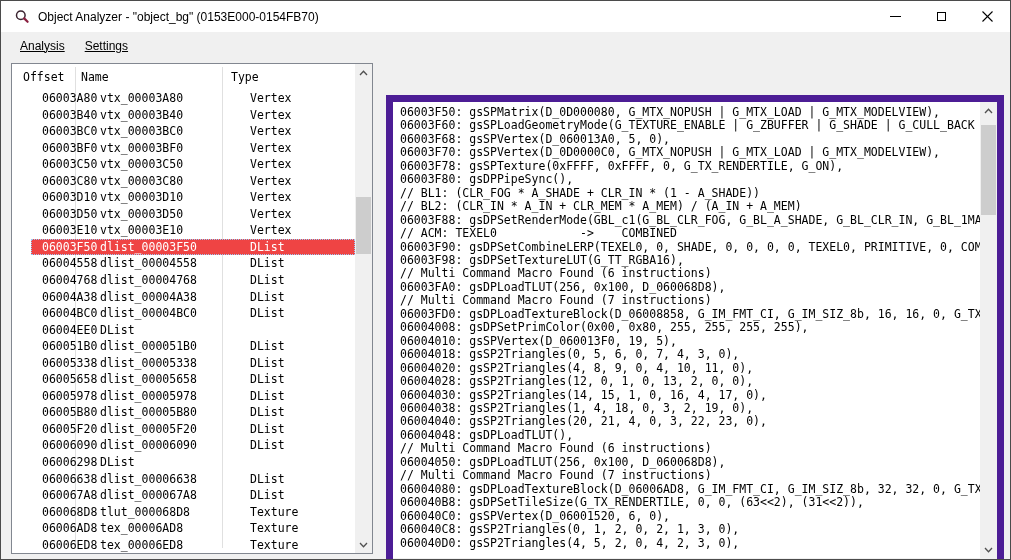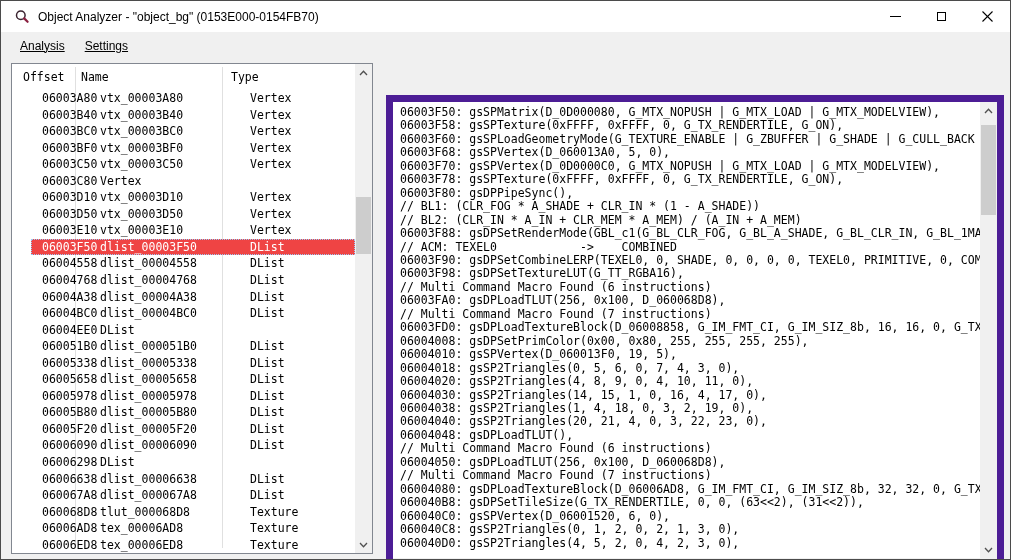--- a/index.html
+++ b/index.html
@@ -127,21 +127,21 @@
       <span>Type</span>
     </div>
     <div class="hdr-sep" style="left:63px;"></div>
     <div class="hdr-sep" style="left:210px;"></div>
     <div class="lp-rows">
         <div class="trow"><span>06003A80</span><span>vtx_00003A80</span><span>Vertex</span></div>
         <div class="trow"><span>06003B40</span><span>vtx_00003B40</span><span>Vertex</span></div>
         <div class="trow"><span>06003BC0</span><span>vtx_00003BC0</span><span>Vertex</span></div>
         <div class="trow"><span>06003BF0</span><span>vtx_00003BF0</span><span>Vertex</span></div>
         <div class="trow"><span>06003C50</span><span>vtx_00003C50</span><span>Vertex</span></div>
-        <div class="trow"><span>06003C80</span><span>Vertex</span></div>
+        <div class="trow"><span>06003C80</span><span>vtx_00003C80</span><span>Vertex</span></div>
         <div class="trow"><span>06003D10</span><span>vtx_00003D10</span><span>Vertex</span></div>
         <div class="trow"><span>06003D50</span><span>vtx_00003D50</span><span>Vertex</span></div>
         <div class="trow"><span>06003E10</span><span>vtx_00003E10</span><span>Vertex</span></div>
         <div class="trow selected"><span>06003F50</span><span>dlist_00003F50</span><span>DList</span></div>
         <div class="trow"><span>06004558</span><span>dlist_00004558</span><span>DList</span></div>
         <div class="trow"><span>06004768</span><span>dlist_00004768</span><span>DList</span></div>
         <div class="trow"><span>06004A38</span><span>dlist_00004A38</span><span>DList</span></div>
         <div class="trow"><span>06004BC0</span><span>dlist_00004BC0</span><span>DList</span></div>
         <div class="trow"><span>06004EE0</span><span>DList</span></div>
         <div class="trow"><span>060051B0</span><span>dlist_000051B0</span><span>DList</span></div>
@@ -169,40 +169,40 @@
         <svg width="9" height="6" viewBox="0 0 9 6">
             <polyline points="1,1 4.5,4.7 8,1" fill="none" stroke="#505050" stroke-width="1.3"></polyline>
           </svg>
       </div>
     </div>
   </div>
 
   <div class="right-panel">
     <div class="code-area">
         <div class="code-line">06003F50: gsSPMatrix(D_0D000080, G_MTX_NOPUSH | G_MTX_LOAD | G_MTX_MODELVIEW),</div>
-        <div class="code-line">06003F58: gsSPTexture(0xFFFF, 0xFFFF, 0, G_TX_RENDERTILE, G_ON),</div>
         <div class="code-line">06003F60: gsSPLoadGeometryMode(G_TEXTURE_ENABLE | G_ZBUFFER | G_SHADE | G_CULL_BACK | G_FOG | G_LIG</div>
         <div class="code-line">06003F68: gsSPVertex(D_060013A0, 5, 0),</div>
         <div class="code-line">06003F70: gsSPVertex(D_0D0000C0, G_MTX_NOPUSH | G_MTX_LOAD | G_MTX_MODELVIEW),</div>
         <div class="code-line">06003F78: gsSPTexture(0xFFFF, 0xFFFF, 0, G_TX_RENDERTILE, G_ON),</div>
         <div class="code-line">06003F80: gsDPPipeSync(),</div>
         <div class="code-line">// BL1: (CLR_FOG * A_SHADE + CLR_IN * (1 - A_SHADE))</div>
         <div class="code-line">// BL2: (CLR_IN * A_IN + CLR_MEM * A_MEM) / (A_IN + A_MEM)</div>
         <div class="code-line">06003F88: gsDPSetRenderMode(GBL_c1(G_BL_CLR_FOG, G_BL_A_SHADE, G_BL_CLR_IN, G_BL_1MA), GBL_c2(G_BL_</div>
         <div class="code-line">// ACM: TEXEL0            -&gt;    COMBINED</div>
         <div class="code-line">06003F90: gsDPSetCombineLERP(TEXEL0, 0, SHADE, 0, 0, 0, 0, TEXEL0, PRIMITIVE, 0, COMBINED, 0, 0, 0</div>
         <div class="code-line">06003F98: gsDPSetTextureLUT(G_TT_RGBA16),</div>
         <div class="code-line">// Multi Command Macro Found (6 instructions)</div>
         <div class="code-line">06003FA0: gsDPLoadTLUT(256, 0x100, D_060068D8),</div>
         <div class="code-line">// Multi Command Macro Found (7 instructions)</div>
         <div class="code-line">06003FD0: gsDPLoadTextureBlock(D_06008858, G_IM_FMT_CI, G_IM_SIZ_8b, 16, 16, 0, G_TX_NOMIRROR | G_T</div>
         <div class="code-line">06004008: gsDPSetPrimColor(0x00, 0x80, 255, 255, 255, 255),</div>
         <div class="code-line">06004010: gsSPVertex(D_060013F0, 19, 5),</div>
         <div class="code-line">06004018: gsSP2Triangles(0, 5, 6, 0, 7, 4, 3, 0),</div>
         <div class="code-line">06004020: gsSP2Triangles(4, 8, 9, 0, 4, 10, 11, 0),</div>
+        <div class="code-line">06004028: gsSP2Triangles(12, 0, 1, 0, 13, 2, 0, 0),</div>
         <div class="code-line">06004030: gsSP2Triangles(14, 15, 1, 0, 16, 4, 17, 0),</div>
         <div class="code-line">06004038: gsSP2Triangles(1, 4, 18, 0, 3, 2, 19, 0),</div>
         <div class="code-line">06004040: gsSP2Triangles(20, 21, 4, 0, 3, 22, 23, 0),</div>
         <div class="code-line">06004048: gsDPLoadTLUT(),</div>
         <div class="code-line">// Multi Command Macro Found (6 instructions)</div>
         <div class="code-line">06004050: gsDPLoadTLUT(256, 0x100, D_060068D8),</div>
         <div class="code-line">// Multi Command Macro Found (7 instructions)</div>
         <div class="code-line">06004080: gsDPLoadTextureBlock(D_06006AD8, G_IM_FMT_CI, G_IM_SIZ_8b, 32, 32, 0, G_TX_MIRROR | G_TX_</div>
         <div class="code-line">060040B8: gsDPSetTileSize(G_TX_RENDERTILE, 0, 0, (63&lt;&lt;2), (31&lt;&lt;2)),</div>
         <div class="code-line">060040C0: gsSPVertex(D_06001520, 6, 0),</div>

